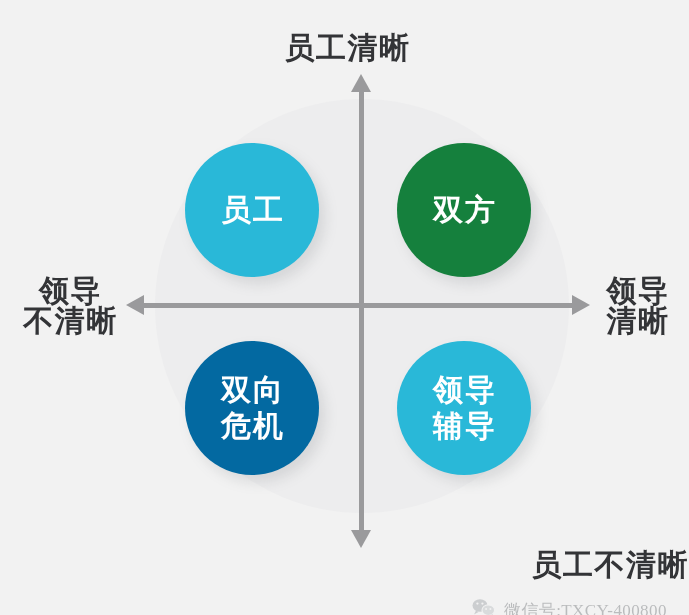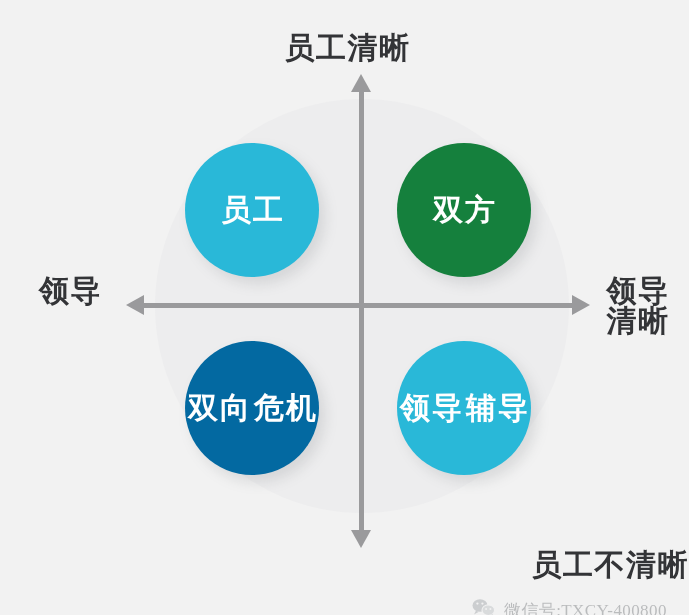--- a/index.html
+++ b/index.html
@@ -124,21 +124,21 @@
   }
   .axis-label .line { display: block; }
 
   
   .bubble {
     position: absolute;
     width: 134px;
     height: 134px;
     border-radius: 50%;
     display: flex;
-    flex-direction: row;
+    flex-direction: column;
     align-items: center;
     justify-content: center;
     color: #ffffff;
     font-size: 30px;
     font-weight: 700;
     letter-spacing: 2px;
     line-height: 36px;
     box-shadow: 6px 7px 13px rgba(120,125,130,0.20);
     text-align: center;
   }
@@ -186,20 +186,21 @@
   <div class="axis-label axis-label-top">
     <span class="line">员工清晰</span>
   </div>
 
   <div class="axis-label axis-label-bottom">
     <span class="line">员工不清晰</span>
   </div>
 
   <div class="axis-label axis-label-left">
     <span class="line">领导</span>
+    <span class="line">不清晰</span>
   </div>
 
   <div class="axis-label axis-label-right">
     <span class="line">领导</span>
     <span class="line">清晰</span>
   </div>
 
   <div class="bubble bubble-tl" style="background: rgb(41, 184, 216);">
     <span class="line">员工</span>
   </div>

